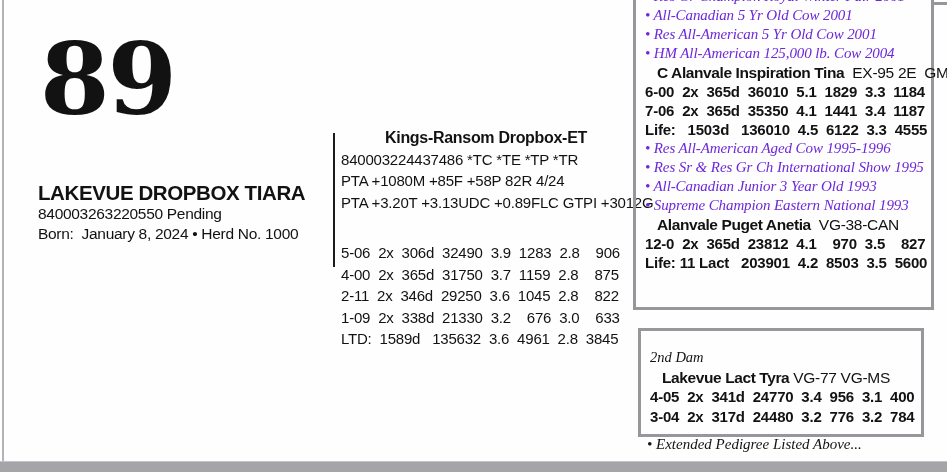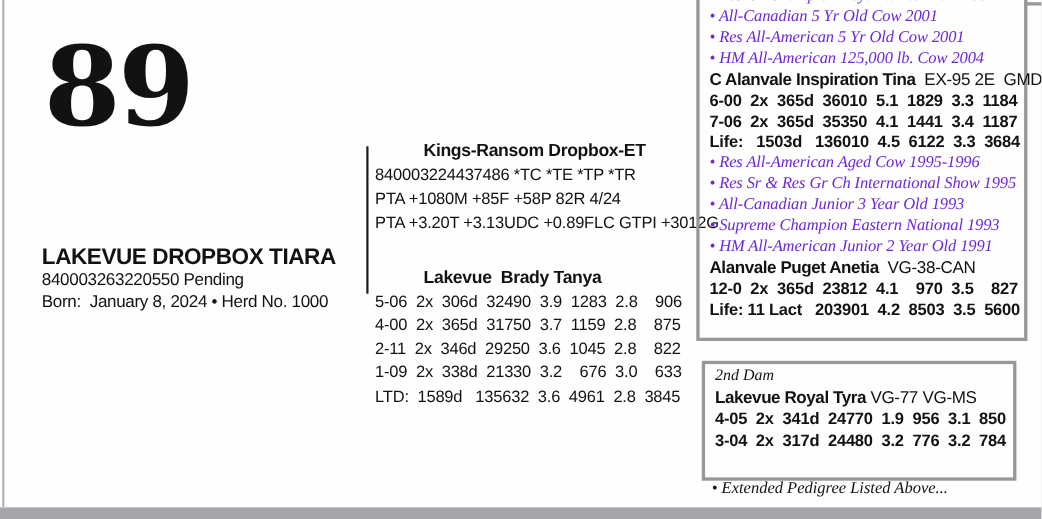--- a/index.html
+++ b/index.html
@@ -8,42 +8,42 @@
     background:#fefefe;color:#121212;
     font-family:"Liberation Sans",sans-serif;
   }
   .abs{position:absolute;}
   
   #left-edge{left:2px;top:0;width:2px;height:461px;background:#b3b3b6;}
   #bottom-bar{left:0;top:461px;width:947px;height:11px;background:#a5a5a9;border-top:1px solid #c4c4c7;}
   
   #lot-number{left:40px;top:28px;font-family:"DejaVu Serif","Liberation Serif",serif;font-weight:bold;font-size:100px;line-height:1.02;letter-spacing:-2px;}
   #animal-block{left:38px;top:183px;line-height:20.5px;}
-  #animal-name{font-size:20.5px;font-weight:bold;letter-spacing:-0.4px;white-space:pre;margin-top:41px;}
+  #animal-name{font-size:20.5px;font-weight:bold;letter-spacing:-0.4px;white-space:pre;}
   #animal-reg,#animal-born{font-size:15.5px;letter-spacing:-0.3px;white-space:pre;}
   
   #pedigree-bracket{left:333px;top:133px;width:2px;height:134px;background:#1b1b1b;}
   
   #sire-block{left:341px;top:127px;line-height:21.5px;}
   #dam-block{left:341px;top:242px;line-height:21.5px;}
   .col-name{font-size:16px;font-weight:bold;letter-spacing:-0.3px;white-space:pre;margin-left:44px;}
   .col-line{font-size:15px;letter-spacing:-0.2px;white-space:pre;}
   
   #maternal-box{left:633px;top:-14px;width:295px;height:318px;border:3px solid #97979b;}
   #second-dam-box{left:638px;top:328px;width:280px;height:103px;border:3px solid #97979b;}
   #adjacent-box-edge{left:932px;top:2px;width:15px;height:3px;background:#97979b;}
   #maternal-lines{left:645px;top:-13px;width:290px;line-height:19px;}
   .ln{white-space:pre;}
   .award{font-family:"Liberation Serif",serif;font-style:italic;font-size:15px;letter-spacing:-0.1px;color:#6d28d9;}
   .rec{font-size:15px;letter-spacing:-0.2px;font-weight:bold;}
   .nm{font-size:15.5px;}
-  .nm .b{font-weight:bold;letter-spacing:-0.4px;}
+  .nm .b{font-weight:bold;letter-spacing:-0.4px;margin-left:12px;}
   .nm .r{font-weight:normal;letter-spacing:-0.3px;}
   #second-dam-lines{left:650px;top:332px;width:265px;line-height:19.5px;}
-  #second-dam-label{font-family:"Liberation Serif",serif;font-style:italic;font-size:14.5px;}
+  #second-dam-label{font-family:"Liberation Serif",serif;font-style:italic;font-size:14.5px;margin-top:16px;}
   #footnote{left:647px;top:436px;font-family:"Liberation Serif",serif;font-style:italic;font-size:15px;}
 </style>
 </head>
 <body>
 
 <div id="page">
 
   <div class="abs" id="left-edge"></div>
   <div class="abs" id="bottom-bar"></div>
   <div class="abs" id="adjacent-box-edge"></div>
@@ -58,51 +58,49 @@
   <div class="abs" id="pedigree-bracket"></div>
 
   <div class="abs" id="sire-block">
     <div class="col-name">Kings-Ransom Dropbox-ET</div>
     <div class="col-line">840003224437486 *TC *TE *TP *TR</div>
     <div class="col-line">PTA +1080M +85F +58P 82R 4/24</div>
     <div class="col-line">PTA +3.20T +3.13UDC +0.89FLC GTPI +3012G</div>
   </div>
 
   <div class="abs" id="dam-block">
-    <div class="col-name">Lakevue  Brady Tanya</div>
     <div class="col-line">5-06  2x  306d  32490  3.9  1283  2.8    906</div>
     <div class="col-line">4-00  2x  365d  31750  3.7  1159  2.8    875</div>
     <div class="col-line">2-11  2x  346d  29250  3.6  1045  2.8    822</div>
     <div class="col-line">1-09  2x  338d  21330  3.2    676  3.0    633</div>
     <div class="col-line">LTD:  1589d   135632  3.6  4961  2.8  3845</div>
   </div>
 
   <div class="abs" id="maternal-box"></div>
   <div class="abs" id="maternal-lines">
     <div class="ln award">• Res Gr Champion Royal Winter Fair 2001</div>
     <div class="ln award">• All-Canadian 5 Yr Old Cow 2001</div>
     <div class="ln award">• Res All-American 5 Yr Old Cow 2001</div>
     <div class="ln award">• HM All-American 125,000 lb. Cow 2004</div>
     <div class="ln nm"><span class="b">C Alanvale Inspiration Tina</span><span class="r">  EX-95 2E  GMD DOM</span></div>
     <div class="ln rec">6-00  2x  365d  36010  5.1  1829  3.3  1184</div>
     <div class="ln rec">7-06  2x  365d  35350  4.1  1441  3.4  1187</div>
-    <div class="ln rec">Life:   1503d   136010  4.5  6122  3.3  3684</div>
+    <div class="ln rec">Life:   1503d   136010  4.5  6122  3.3  4555</div>
     <div class="ln award">• Res All-American Aged Cow 1995-1996</div>
     <div class="ln award">• Res Sr &amp; Res Gr Ch International Show 1995</div>
     <div class="ln award">• All-Canadian Junior 3 Year Old 1993</div>
     <div class="ln award">• Supreme Champion Eastern National 1993</div>
-    <div class="ln award">• HM All-American Junior 2 Year Old 1991</div>
     <div class="ln nm"><span class="b">Alanvale Puget Anetia</span><span class="r">  VG-38-CAN</span></div>
     <div class="ln rec">12-0  2x  365d  23812  4.1    970  3.5    827</div>
     <div class="ln rec">Life: 11 Lact   203901  4.2  8503  3.5  5600</div>
   </div>
 
   <div class="abs" id="second-dam-box"></div>
   <div class="abs" id="second-dam-lines">
     <div class="ln" id="second-dam-label">2nd Dam</div>
-    <div class="ln nm"><span class="b">Lakevue Royal Tyra</span><span class="r"> VG-77 VG-MS</span></div>
-    <div class="ln rec">4-05  2x  341d  24770  1.9  956  3.1  850</div>
+    <div class="ln nm"><span class="b">Lakevue Lact Tyra</span><span class="r"> VG-77 VG-MS</span></div>
+    <div class="ln rec">4-05  2x  341d  24770  3.4  956  3.1  400</div>
     <div class="ln rec">3-04  2x  317d  24480  3.2  776  3.2  784</div>
   </div>
 
   <div class="abs" id="footnote">• Extended Pedigree Listed Above...</div>
 
 </div>
 
 </body></html>

